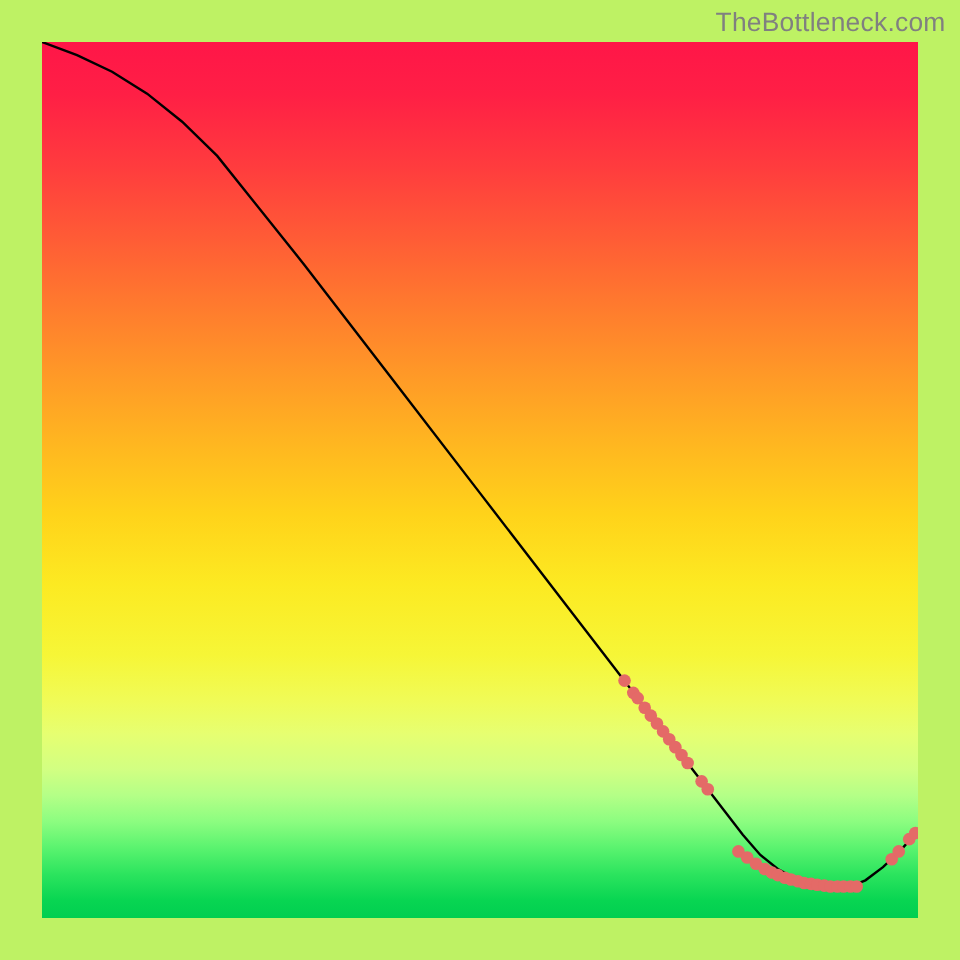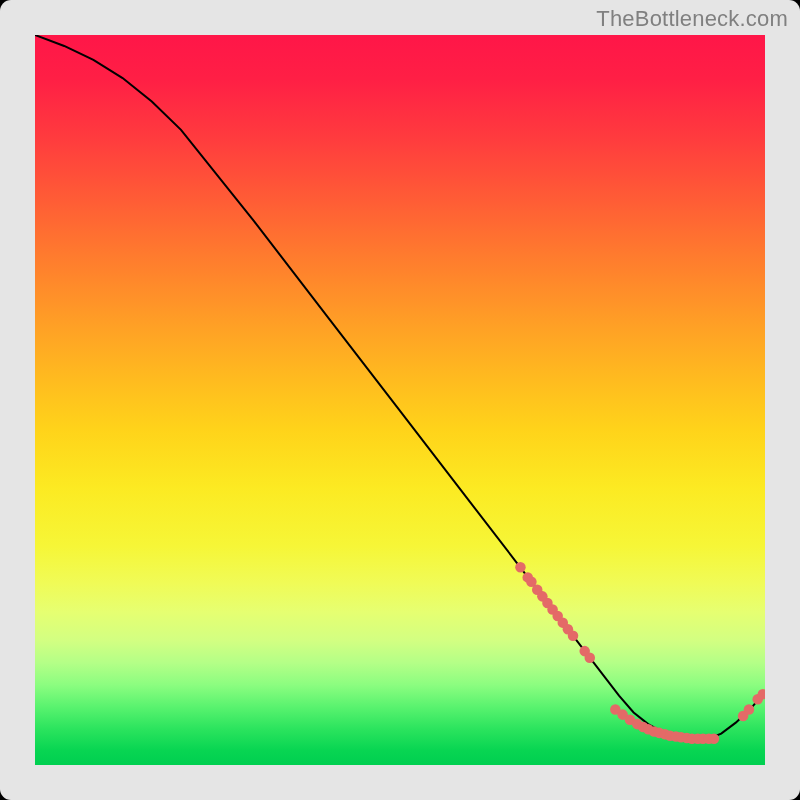--- a/index.html
+++ b/index.html
@@ -8,22 +8,21 @@
     width: 800px;
     height: 800px;
     background: #000;
     overflow: hidden;
     font-family: Arial, Helvetica, sans-serif;
   }
   .frame {
     position: relative;
     width: 800px;
     height: 800px;
-    background: #e5e5e5;
-    border-radius: 11px;
+    background: #bef264;
   }
   .watermark {
     position: absolute;
     top: 6px;
     right: 12px;
     color: #808080;
     font-size: 22px;
     font-weight: 500;
     letter-spacing: 0.2px;
     z-index: 5;

